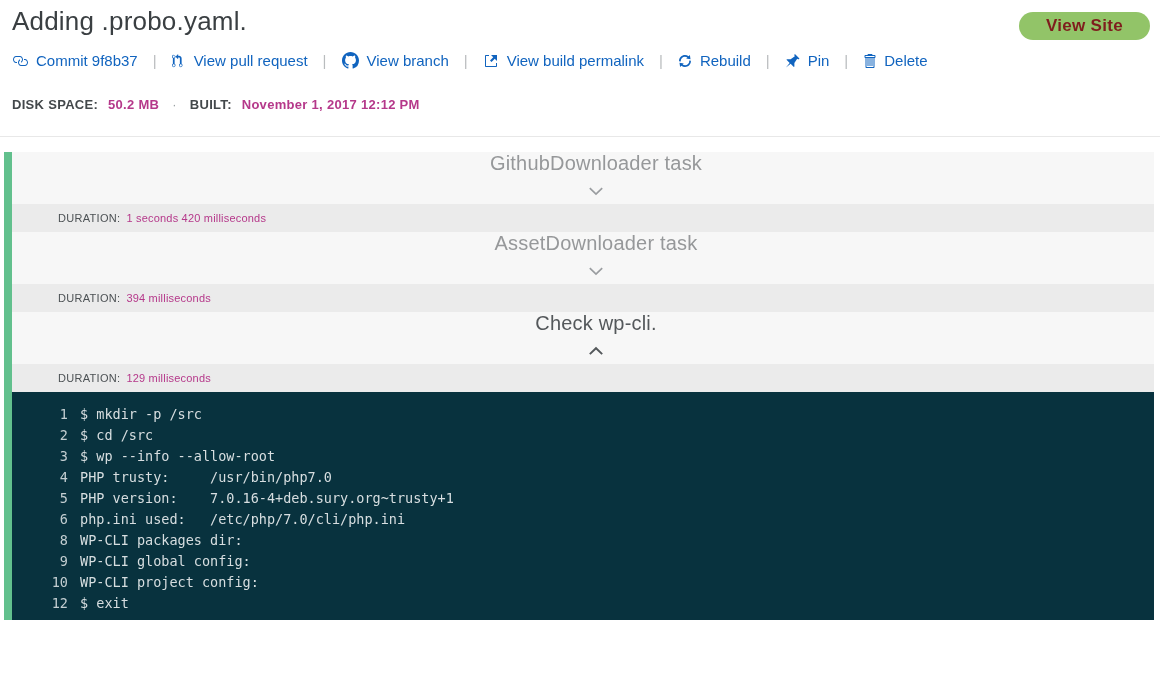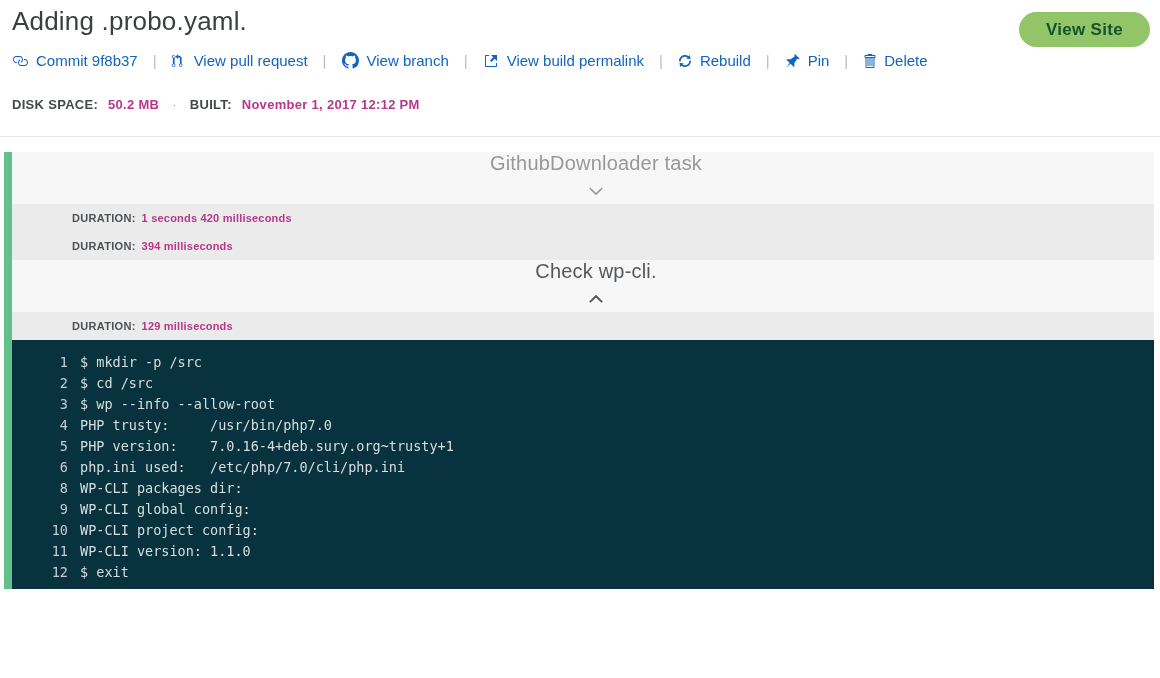--- a/index.html
+++ b/index.html
@@ -9,22 +9,22 @@
     font-family:"Liberation Sans", sans-serif;
     color:#3c4043;
   }
   .header { position:relative; padding:6px 12px 0 12px; }
   .page-title {
     margin:0 0 15px 0; font-size:26px; font-weight:500;
     color:#3a3f42; letter-spacing:.2px;
   }
   .view-site-btn {
     position:absolute; top:12px; right:10px;
-    height:35px; padding:0 27px; border:none; border-radius:22px;
-    background:#92c468; color:#14532d; font-family:inherit;
+    height:28px; padding:0 27px; border:none; border-radius:22px;
+    background:#92c468; color:#7f1d1d; font-family:inherit;
     font-size:17px; font-weight:700; letter-spacing:.3px; cursor:pointer;
   }
   .actions {
     display:flex; align-items:center; margin:0 0 28px 0;
     font-size:15px; font-weight:500;
   }
   .actions a {
     color:#1164bf; text-decoration:none;
     display:inline-flex; align-items:center; gap:8px; white-space:nowrap;
   }
@@ -37,21 +37,21 @@
 
   .tasks { margin:15px 6px 0 4px; border-left:8px solid #62c08d; }
   .task-header {
     height:52px; background:#f7f7f7; display:flex; align-items:center;
     padding:0 20px 0 46px; cursor:pointer;flex-direction:column;
   }
   .task-title { flex:1; font-size:20px; font-weight:400; color:#96989a; letter-spacing:.2px; }
   .task.expanded .task-title { color:#54585b; }
   .task-duration {
     height:28px; background:#ebebeb; display:flex; align-items:center;
-    padding:0 60px; font-size:11px; font-weight:700;
+    padding:0 46px; font-size:11px; font-weight:400;
   }
   .duration-label { color:#4c5154; letter-spacing:.3px; }
   .duration-value { color:#b5388a; margin-left:6px; letter-spacing:.2px; }
 
   .terminal {
     background:#08323e; padding:12px 16px 6px 8px;
     font-family:"DejaVu Sans Mono", monospace;
     font-size:13.5px; line-height:21px; color:#d7dee0;
   }
   .t-line { white-space:pre; }
@@ -152,20 +152,28 @@
           </svg>
       </span>
     </div>
     <div class="task-duration">
       <span class="duration-label">DURATION:</span>
       <span class="duration-value">1 seconds 420 milliseconds</span>
     </div>
   </div>
 
   <div class="task">
+    <div class="task-header">
+      <span class="task-title">AssetDownloader task</span>
+      <span>
+        <svg width="18" height="18" viewBox="0 0 16 16">
+            <path d="M2.5 5.5 8 10.8l5.5-5.3" fill="none" stroke="#9a9da0" stroke-width="1.5"></path>
+          </svg>
+      </span>
+    </div>
     <div class="task-duration">
       <span class="duration-label">DURATION:</span>
       <span class="duration-value">394 milliseconds</span>
     </div>
   </div>
 
   <div class="task expanded">
     <div class="task-header">
       <span class="task-title">Check wp-cli.</span>
       <span>
@@ -181,18 +189,17 @@
     <div class="terminal" id="terminal">
         <div class="t-line"><span class="t-num">1</span><span class="t-text">$ mkdir -p /src</span></div>
         <div class="t-line"><span class="t-num">2</span><span class="t-text">$ cd /src</span></div>
         <div class="t-line"><span class="t-num">3</span><span class="t-text">$ wp --info --allow-root</span></div>
         <div class="t-line"><span class="t-num">4</span><span class="t-text">PHP trusty:     /usr/bin/php7.0</span></div>
         <div class="t-line"><span class="t-num">5</span><span class="t-text">PHP version:    7.0.16-4+deb.sury.org~trusty+1</span></div>
         <div class="t-line"><span class="t-num">6</span><span class="t-text">php.ini used:   /etc/php/7.0/cli/php.ini</span></div>
         <div class="t-line"><span class="t-num">8</span><span class="t-text">WP-CLI packages dir:</span></div>
         <div class="t-line"><span class="t-num">9</span><span class="t-text">WP-CLI global config:</span></div>
         <div class="t-line"><span class="t-num">10</span><span class="t-text">WP-CLI project config:</span></div>
-        <div class="t-line"><span class="t-num">11</span><span class="t-text">WP-CLI version: 1.1.0</span></div>
         <div class="t-line"><span class="t-num">12</span><span class="t-text">$ exit</span></div>
       </div>
   </div>
 
 </section>
 
 </body></html>

